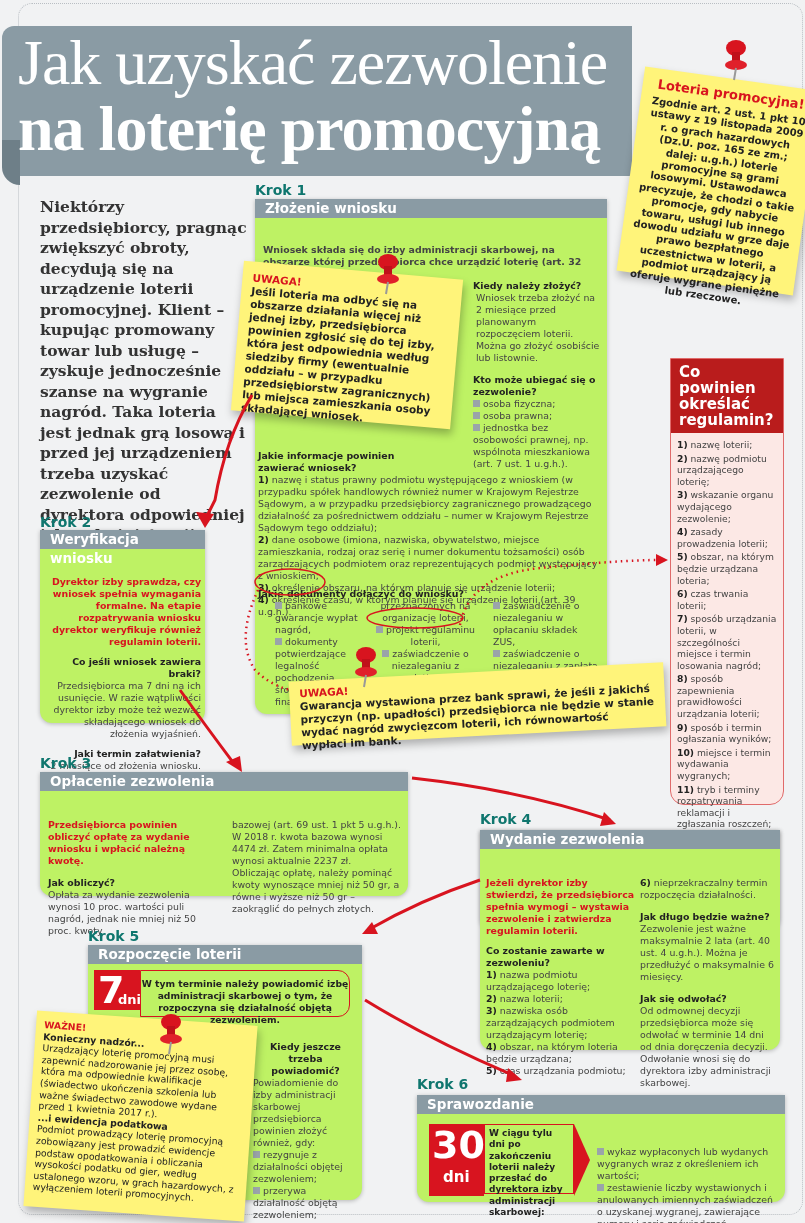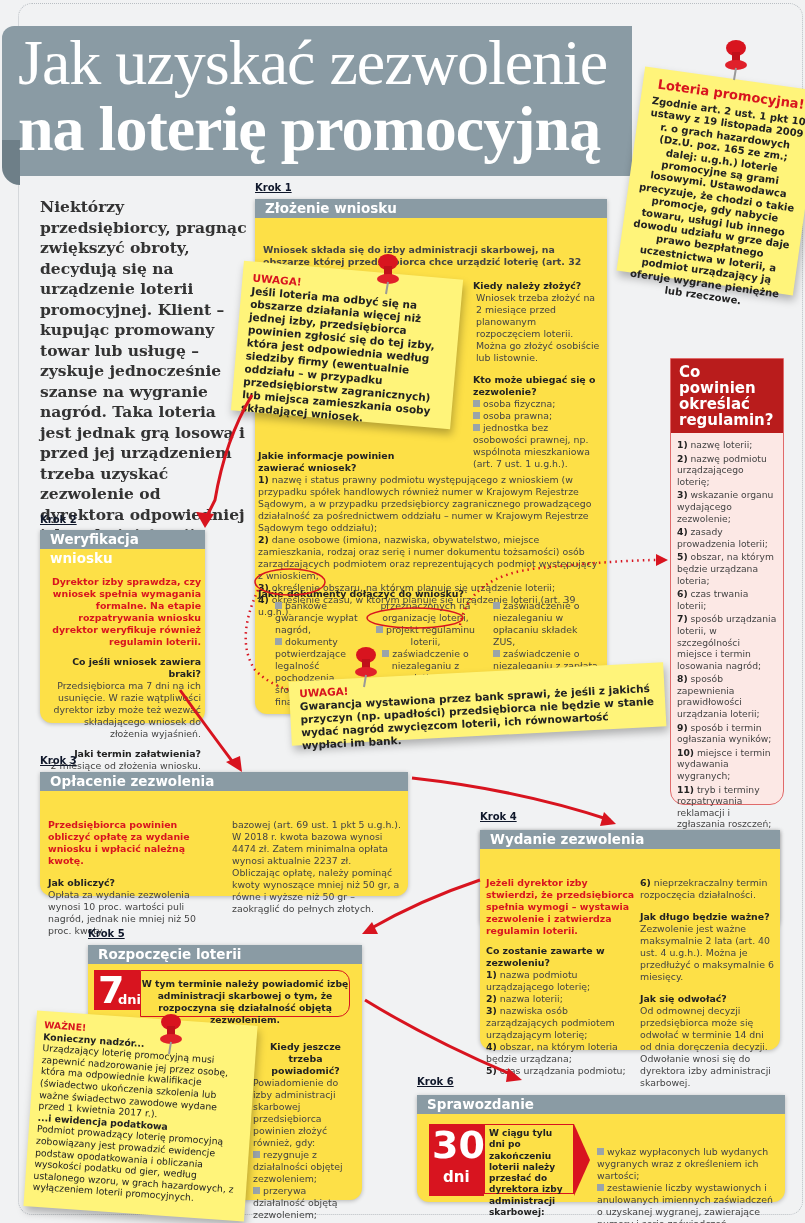--- a/index.html
+++ b/index.html
@@ -6,22 +6,22 @@
   body{width:805px;height:1223px;position:relative;background:#f1f2f3;overflow:hidden;font-family:"DejaVu Sans",sans-serif;color:#3a3a3a;}
   .frame{position:absolute;left:18px;top:3px;right:2px;bottom:8px;border:1px dotted #b9bec3;border-radius:14px;}
   .banner{position:absolute;left:2px;top:26px;width:630px;height:150px;background:#8a9ba4;border-radius:12px 0 0 18px;}
   .banner-curl{position:absolute;left:2px;top:140px;width:18px;height:45px;background:#6e7f88;border-radius:0 0 0 18px;}
   .title{position:absolute;left:18px;top:30px;font-family:"Liberation Serif","DejaVu Serif",serif;color:#fff;font-size:64px;line-height:66px;letter-spacing:-1px;}
   .title .t2{font-weight:bold;}
   .intro{position:absolute;left:40px;top:197px;width:210px;font-family:"DejaVu Serif",serif;font-weight:bold;font-size:15.5px;line-height:20.5px;color:#333;}
   .note{position:absolute;background:#fff47a;box-shadow:2px 5px 8px rgba(0,0,0,.28);color:#222;font-weight:bold;font-size:10.5px;line-height:13px;}
   .note .hd{color:#d8141f;font-weight:bold;}
   .pin{position:absolute;width:30px;height:44px;}
-  .krok{position:absolute;color:#0f172a;font-weight:bold;font-size:10px;font-family:"DejaVu Sans",sans-serif;text-decoration:underline;}
-  .card{position:absolute;background:#fde047;border-radius:0 0 12px 12px;box-shadow:0 1px 4px rgba(0,0,0,.25);}
+  .krok{position:absolute;color:#0f766e;font-weight:bold;font-size:14px;font-family:"DejaVu Sans",sans-serif;}
+  .card{position:absolute;background:#bef264;border-radius:0 0 12px 12px;box-shadow:0 1px 4px rgba(0,0,0,.25);}
   .card-title{background:#8a9ba4;color:#fff;font-weight:bold;font-size:13.5px;height:19px;line-height:19px;padding-left:10px;}
   .red{color:#d8141f;font-weight:bold;}
   .txt{font-size:9.4px;line-height:12px;color:#444;margin-top:21px;}
   .b{font-weight:bold;color:#222;}
   .sq::before{content:"";display:inline-block;width:7px;height:7px;background:#9aa4aa;margin-right:3px;}
   .reg{position:absolute;left:670px;top:358px;width:112px;height:445px;background:#fce8e5;border:1px solid #e06a6a;border-radius:0 0 14px 14px;}
   .reg-head{background:#b91c1c;color:#fff;font-weight:bold;font-size:15px;line-height:16px;padding:5px 8px;}
   .reg-list{padding:6px 6px;font-size:9.2px;line-height:11.6px;color:#444;}
   .reg-list div{margin-bottom:2px;}
   .big7{position:absolute;background:#d8141f;color:#fff;font-weight:bold;}

